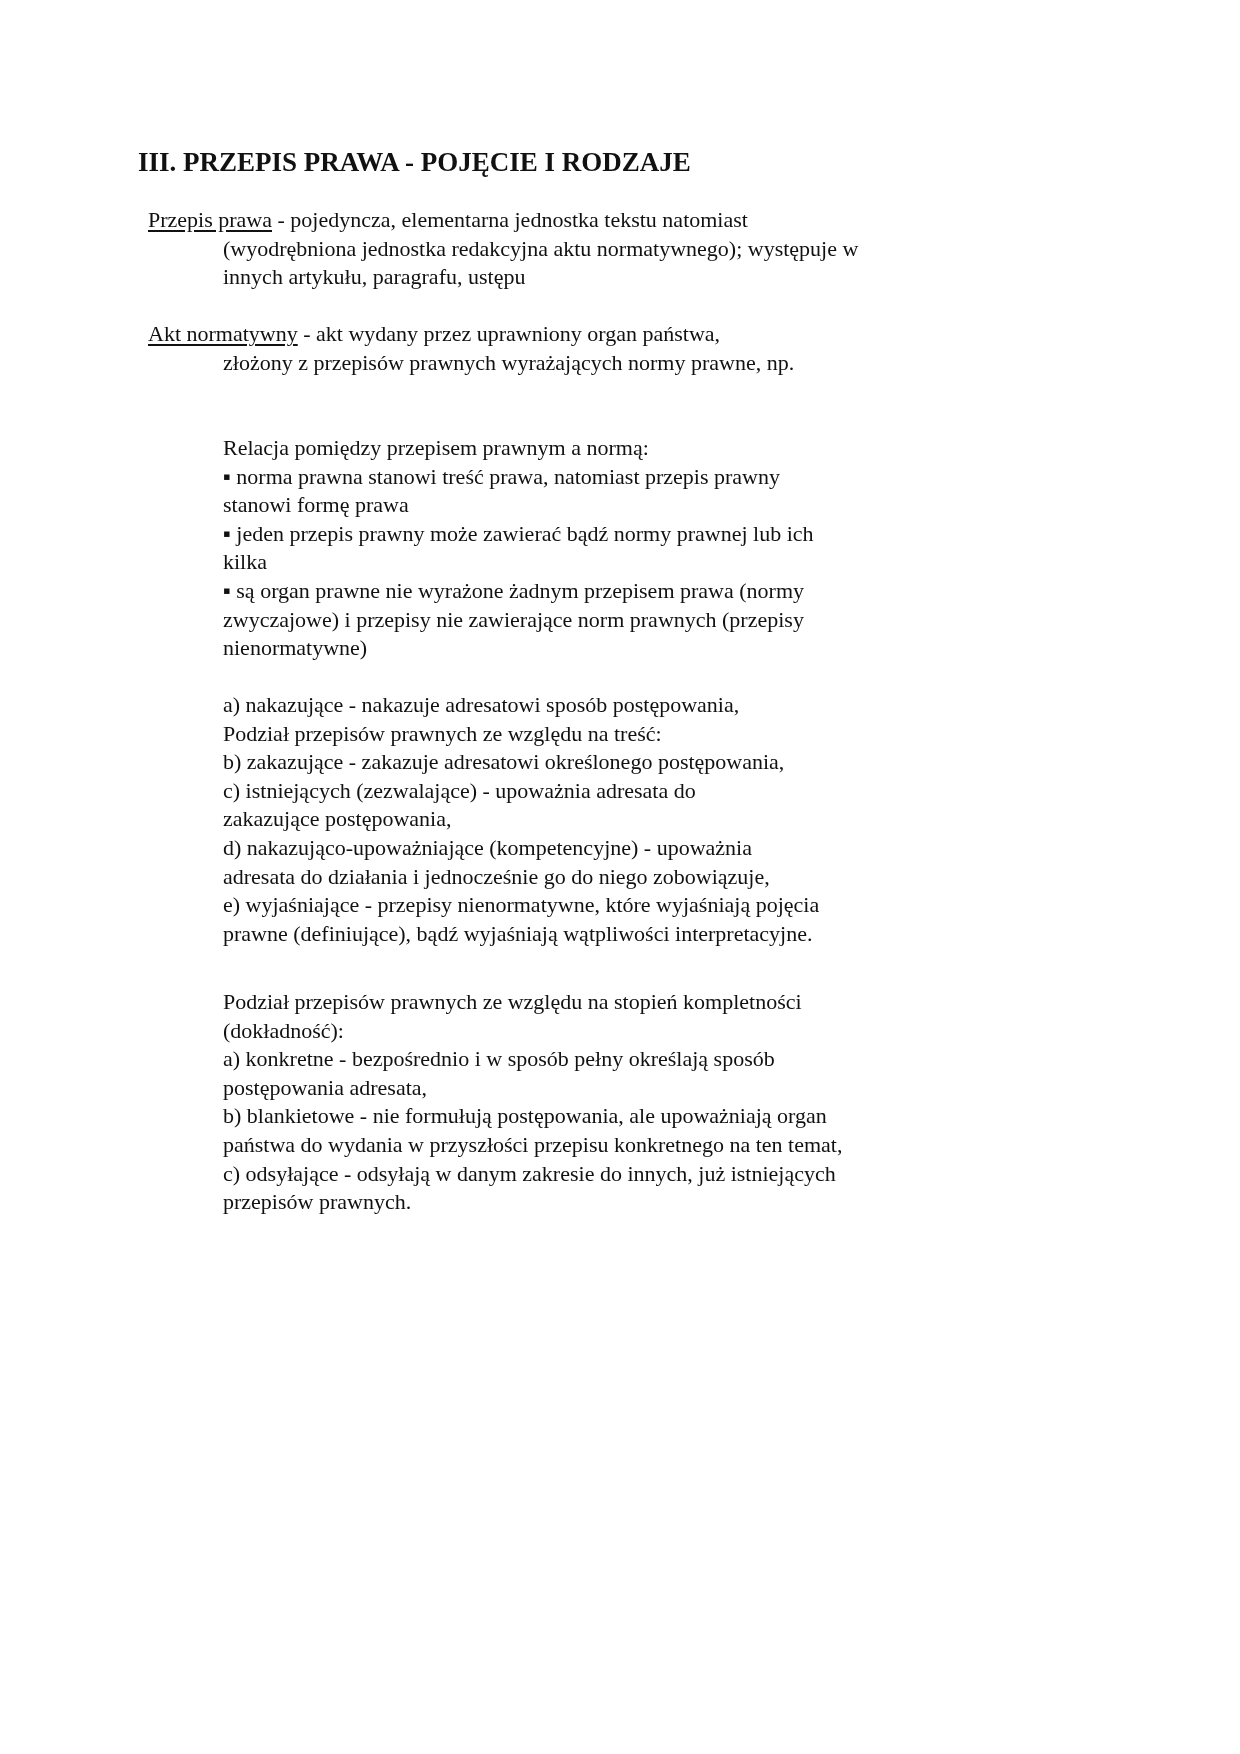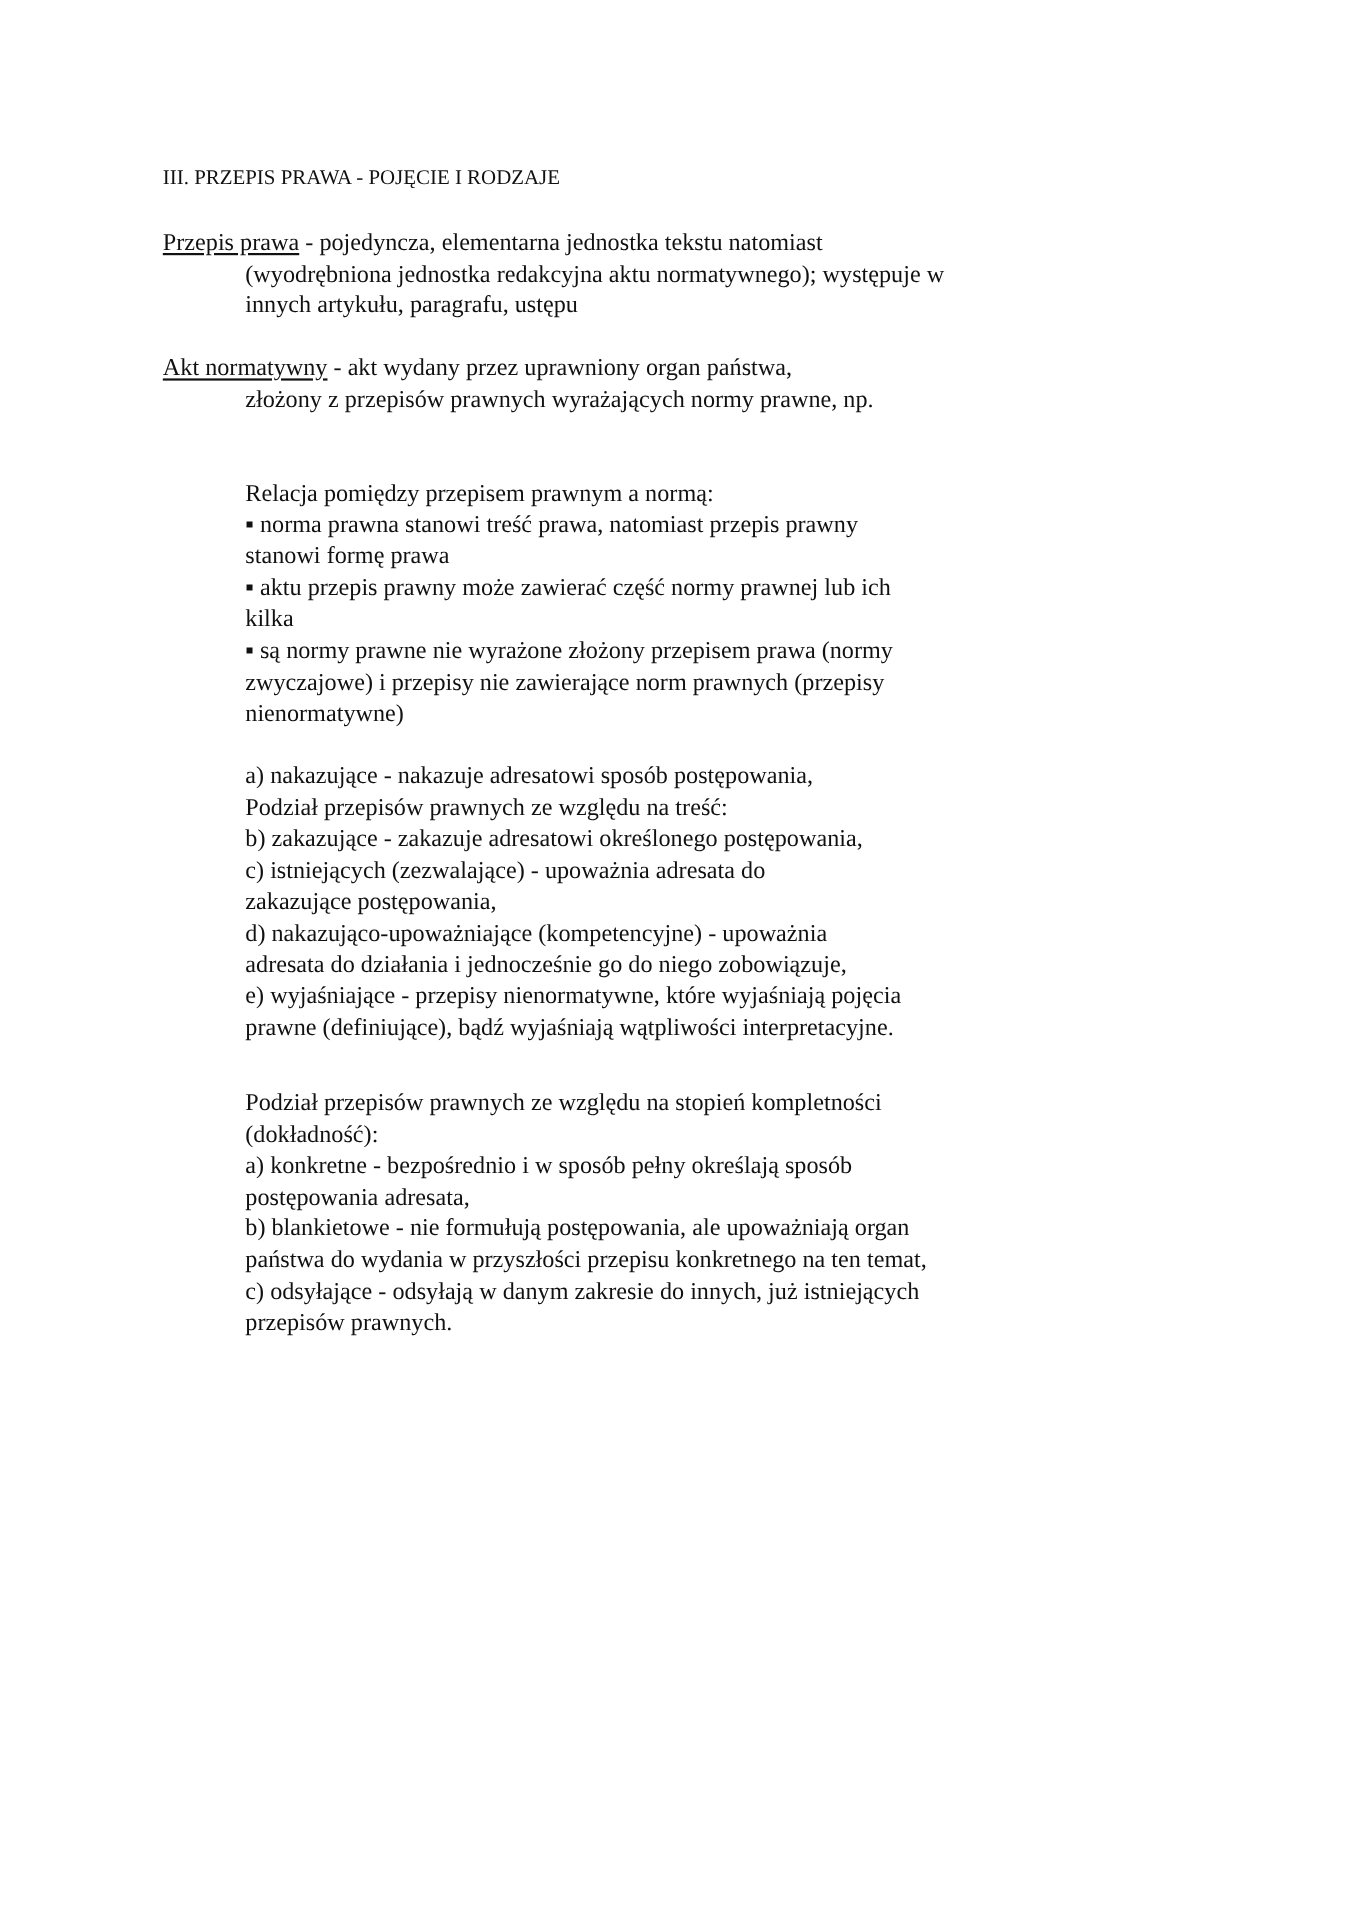--- a/index.html
+++ b/index.html
@@ -4,22 +4,22 @@
 <style>
   html, body { margin: 0; padding: 0; background: #ffffff; }
   body { width: 1240px; height: 1754px; position: relative; overflow: hidden; }
   .page {
     position: absolute; left: 0; top: 0; width: 1240px; height: 1754px;
     background: #ffffff; color: #111111;
     font-family: "Liberation Serif", "DejaVu Serif", serif;
     font-size: 22px; line-height: 28.6px;
   }
   .title {
-    position: absolute; left: 148px; top: 148px;
-    font-weight: normal; font-size: 19px; letter-spacing: 0px;
+    position: absolute; left: 138px; top: 148px;
+    font-weight: bold; font-size: 27px; letter-spacing: 0px;
     white-space: nowrap;
   }
   .block { position: absolute; left: 148px; width: 900px; }
   .line { white-space: nowrap; height: 28.6px; }
   .indent { padding-left: 75px; }
   .term { text-decoration: underline; text-underline-offset: 3px; }
   .body-block { position: absolute; left: 223px; width: 820px; }
 </style>
 </head>
 <body>
@@ -40,23 +40,23 @@
     <div class="line">
       <span class="term">Akt normatywny</span><span> - akt wydany przez uprawniony organ państwa,</span>
     </div>
     <div class="line indent">złożony z przepisów prawnych wyrażających normy prawne, np.</div>
   </div>
 
   <div class="body-block" style="top:434px;">
     <div class="line">Relacja pomiędzy przepisem prawnym a normą:</div>
     <div class="line">▪ norma prawna stanowi treść prawa, natomiast przepis prawny</div>
     <div class="line">stanowi formę prawa</div>
-    <div class="line">▪ aktu przepis prawny może zawierać część normy prawnej lub ich</div>
+    <div class="line">▪ jeden przepis prawny może zawierać bądź normy prawnej lub ich</div>
     <div class="line">kilka</div>
-    <div class="line">▪ są normy prawne nie wyrażone złożony przepisem prawa (normy</div>
+    <div class="line">▪ są organ prawne nie wyrażone żadnym przepisem prawa (normy</div>
     <div class="line">zwyczajowe) i przepisy nie zawierające norm prawnych (przepisy</div>
     <div class="line">nienormatywne)</div>
   </div>
 
   <div class="body-block" style="top:691px;">
     <div class="line">a) nakazujące - nakazuje adresatowi sposób postępowania,</div>
     <div class="line">Podział przepisów prawnych ze względu na treść:</div>
     <div class="line">b) zakazujące - zakazuje adresatowi określonego postępowania,</div>
     <div class="line">c) istniejących (zezwalające) - upoważnia adresata do</div>
     <div class="line">zakazujące postępowania,</div>

